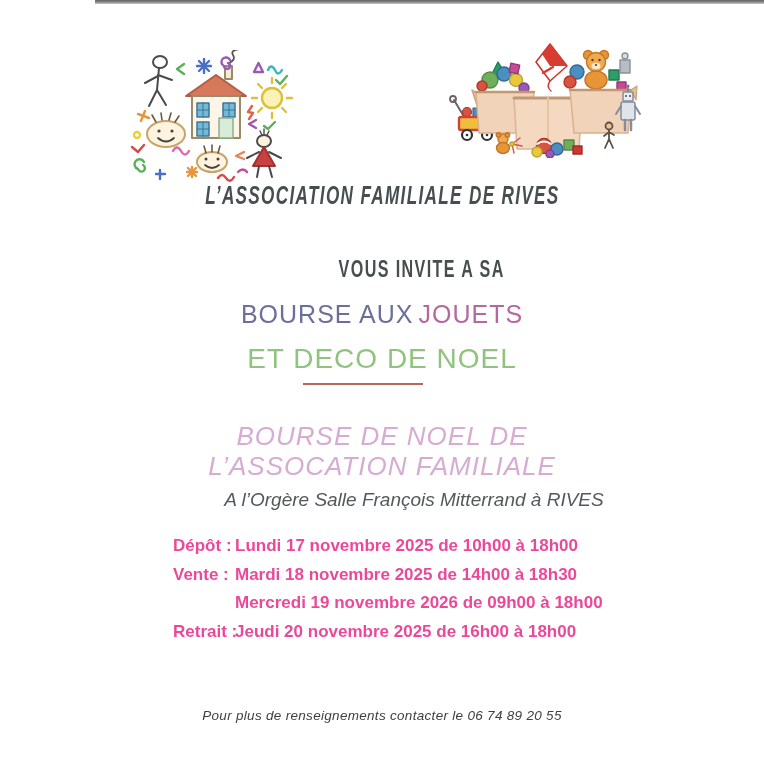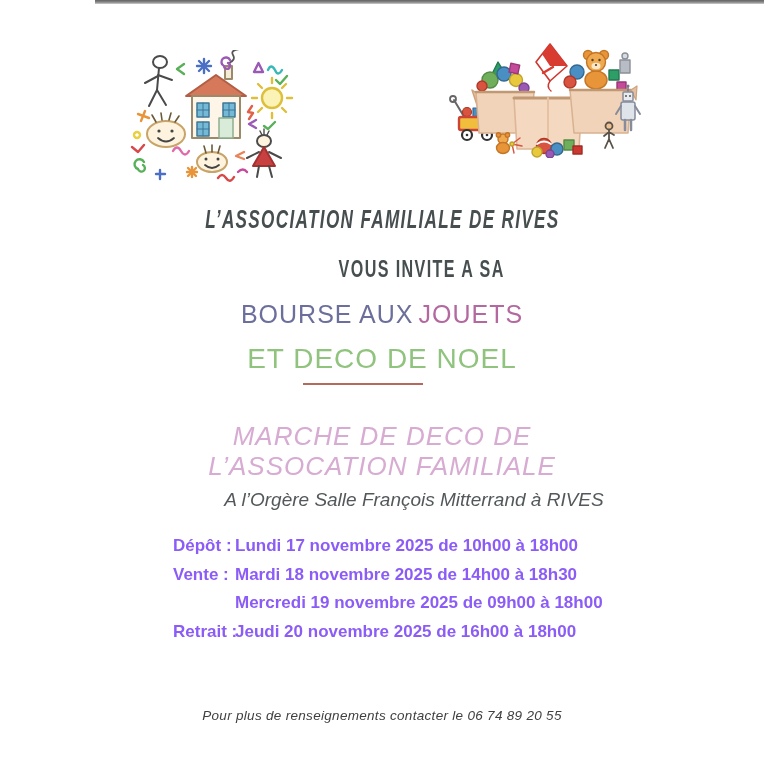--- a/index.html
+++ b/index.html
@@ -9,21 +9,21 @@
   }
   .scan-strip {
     position:absolute; top:0; left:95px; right:0; height:4px;
     background:linear-gradient(to bottom, #626262 0%, #8a8a8a 55%, #cfcfcf 100%);
   }
   .drawing-left  { position:absolute; left:126px; top:50px; width:168px; height:132px; }
   .drawing-right { position:absolute; left:446px; top:40px; width:198px; height:118px; }
 
   .center-band { position:absolute; left:0; width:764px; text-align:center; }
 
-  .title-wrap { top:204px; }
+  .title-wrap { top:180px; }
   .title-text {
     display:inline-block; white-space:nowrap; transform:scaleX(0.66);
     font-weight:700; font-style:italic; font-size:26px; letter-spacing:2px;
     color:#474e50;
   }
   .subtitle-wrap { top:256px;padding-left:40px; }
   .subtitle-text {
     display:inline-block; white-space:nowrap; transform:scaleX(0.70);
     font-weight:700; font-size:23px; letter-spacing:2px; color:#474e50;
   }
@@ -38,21 +38,21 @@
   }
 
   .marche {
     top:421px; font-style:italic; font-size:26px; line-height:30px;
     letter-spacing:1px; color:#d7abd2;
   }
   .venue { top:489px; font-style:italic; font-size:19px; color:#53585a;padding-left:32px; }
 
   .schedule {
     position:absolute; left:173px; top:532px;
-    font-weight:700; font-size:17px; line-height:28.5px; color:#8b5cf6;
+    font-weight:700; font-size:17px; line-height:28.5px; color:#ec4899;
   }
   .srow { display:flex; height:28.5px; white-space:nowrap; }
   .slabel { width:62px; flex:none; }
 
   .footer {
     top:708px; font-weight:400; font-style:italic; font-size:13.5px;
     letter-spacing:0.3px; color:#404040;
   }
 </style>
 </head>
@@ -264,38 +264,38 @@
   </div>
 
   <div class="center-band bourse">
     <span>BOURSE AUX</span><span class="jouets">JOUETS</span>
   </div>
   <div class="center-band deco">ET DECO DE NOEL</div>
 
   <hr class="divider">
 
   <div class="center-band marche">
-    <div>MARCHE DE DECO DE</div>
+    <div>BOURSE DE NOEL DE</div>
     <div>L’ASSOCATION FAMILIALE</div>
   </div>
 
   <div class="center-band venue">A l’Orgère Salle François Mitterrand à RIVES</div>
 
   <div class="schedule">
     <div class="srow">
       <span class="slabel">Dépôt :</span>
       <span class="sdetail">Lundi 17 novembre 2025 de 10h00 à 18h00</span>
     </div>
     <div class="srow">
       <span class="slabel">Vente :</span>
       <span class="sdetail">Mardi 18 novembre 2025 de 14h00 à 18h30</span>
     </div>
     <div class="srow">
       <span class="slabel"></span>
-      <span class="sdetail">Mercredi 19 novembre 2025 de 09h00 à 18h00</span>
+      <span class="sdetail">Mercredi 19 novembre 2026 de 09h00 à 18h00</span>
     </div>
     <div class="srow">
       <span class="slabel">Retrait :</span>
       <span class="sdetail">Jeudi 20 novembre 2025 de 16h00 à 18h00</span>
     </div>
   </div>
 
   <div class="center-band footer">Pour plus de renseignements contacter le 06 74 89 20 55</div>
 
 </div>

